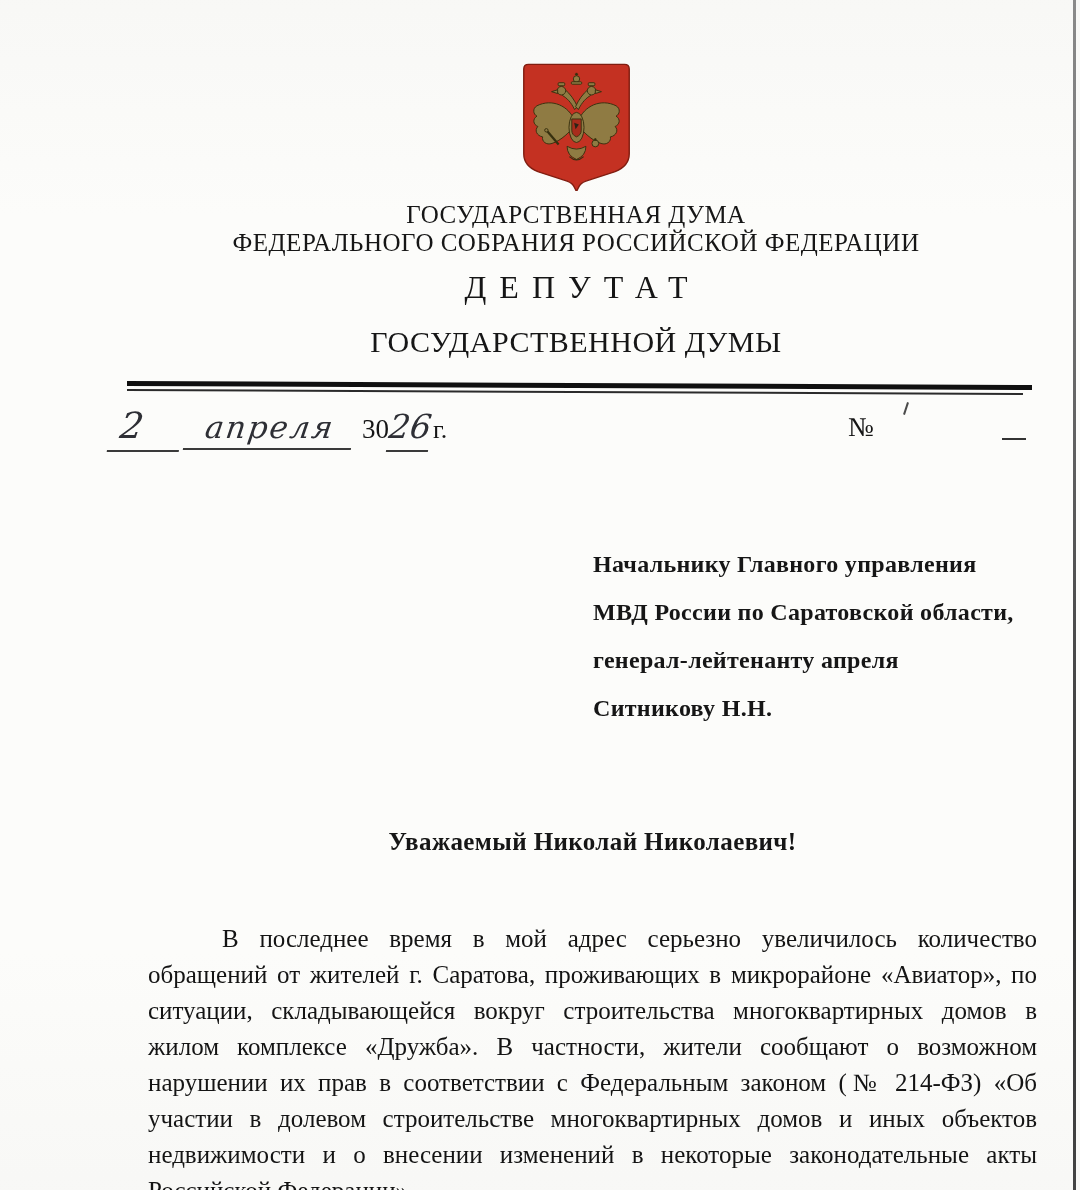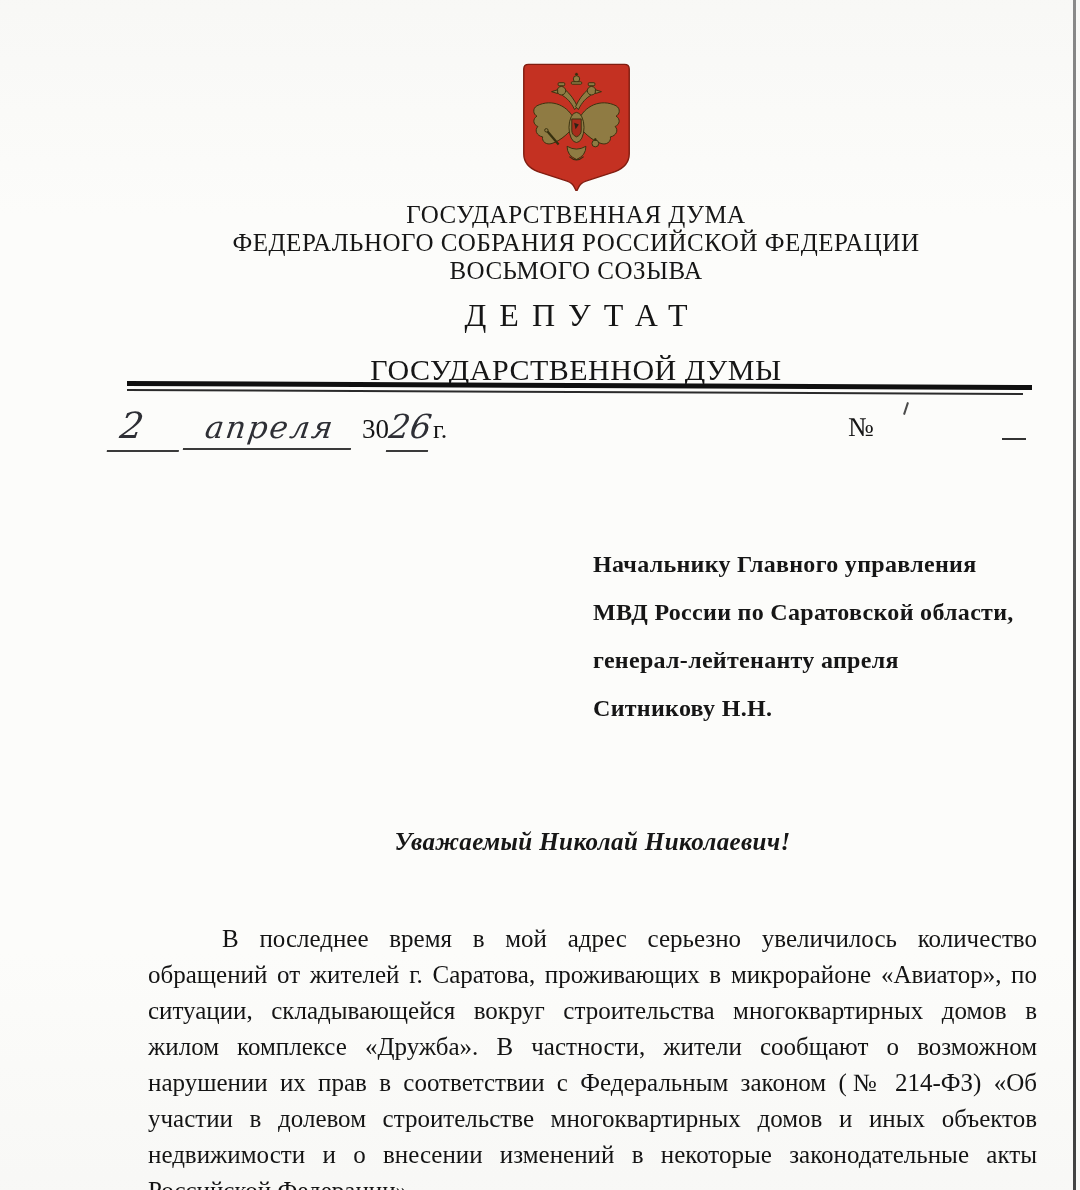--- a/index.html
+++ b/index.html
@@ -64,21 +64,21 @@
   .number-blank{
     position:absolute;left:154px;top:26px;width:24px;height:0;
     border-top:2px solid #333;display:inline-block;
   }
   .addressee{
     position:absolute;left:578px;top:540px;width:470px;
     font-weight:bold;font-size:24px;line-height:48px;letter-spacing:.3px;margin-left:15px;
   }
   .salutation{
     position:absolute;left:148px;top:828px;width:889px;
-    text-align:center;font-weight:bold;font-size:25px;letter-spacing:.4px;font-style:italic;
+    text-align:center;font-weight:bold;font-size:25px;letter-spacing:.4px;
   }
   .body-par{
     position:absolute;left:148px;top:921px;width:889px;
     font-size:25px;line-height:36px;text-align:justify;text-indent:74px;
     color:#141414;
   }
 </style>
 </head>
 <body>
 
@@ -121,21 +121,20 @@
       <line x1="78.6" y1="81.6" x2="81.4" y2="81.6" stroke-width="1.2"></line>
     </g>
 
     <path d="M55 60 H65 V72 Q65 77 60 79 Q55 77 55 72 Z" fill="#a82c1c" stroke="#37300f" stroke-width="1"></path>
     <path d="M57.5 64 L62.5 66 L59 71 Z" fill="#2b2417" stroke="none"></path>
   </svg>
 
   <div class="head-text">
     <div class="org-line">ГОСУДАРСТВЕННАЯ ДУМА</div>
     <div class="org-line">ФЕДЕРАЛЬНОГО СОБРАНИЯ РОССИЙСКОЙ ФЕДЕРАЦИИ</div>
-    <div class="org-line">ВОСЬМОГО СОЗЫВА</div>
     <div class="deputy-title">ДЕПУТАТ</div>
     <div class="deputy-subtitle">ГОСУДАРСТВЕННОЙ ДУМЫ</div>
   </div>
 
   <div class="rule">
     <div class="thick"></div>
     <div class="thin"></div>
   </div>
 
   <div class="date-field"><span class="hw hw-day">2</span><span class="hw hw-month">апреля</span><span class="printed-year">30</span><span class="hw hw-year">26</span><span class="printed-gsuffix">г.</span>

